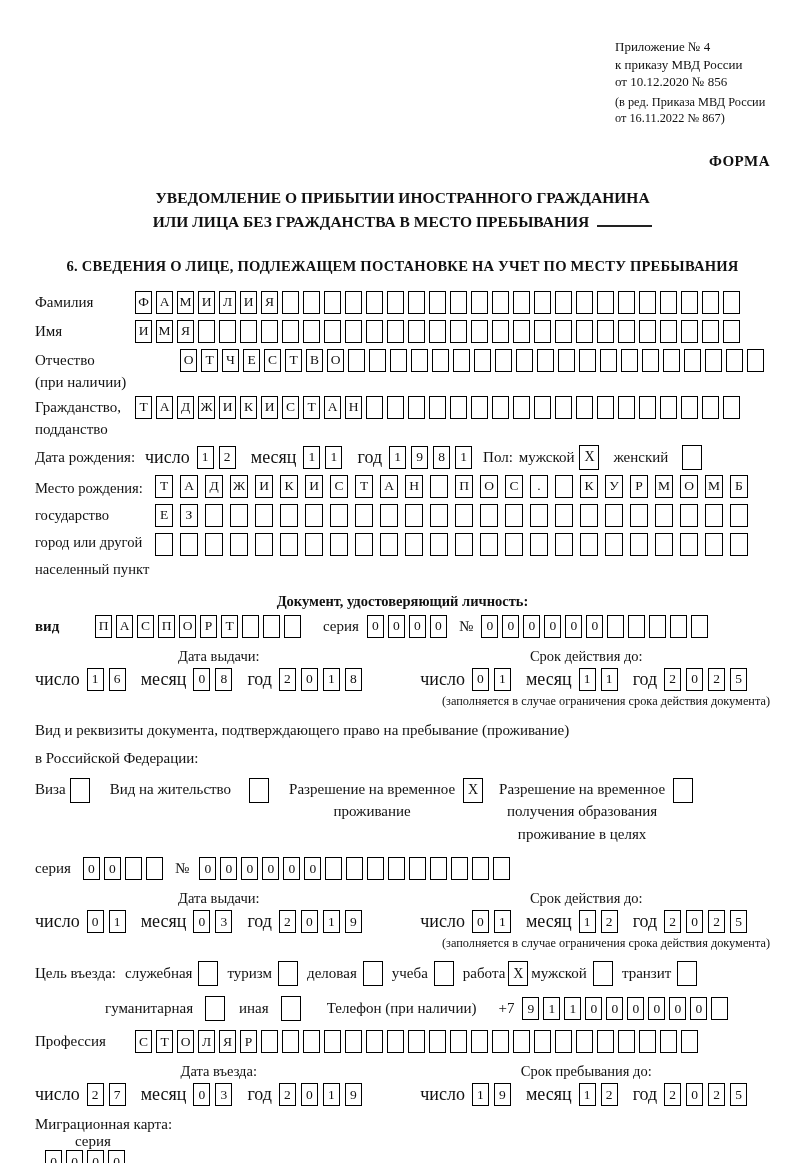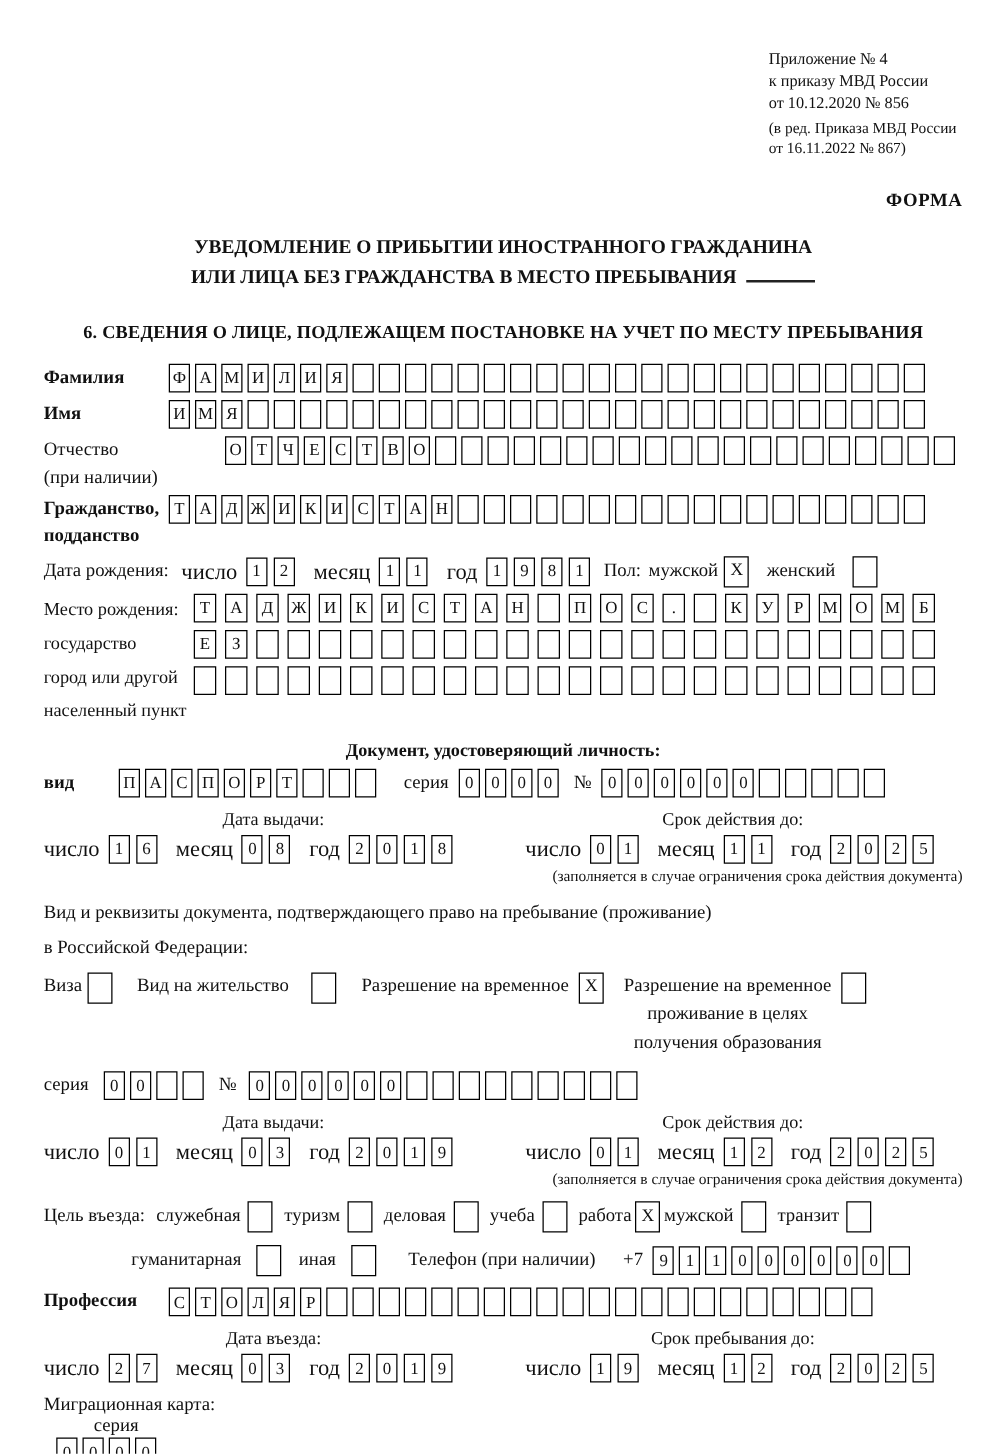--- a/index.html
+++ b/index.html
@@ -12,21 +12,21 @@
   .hdr-block { margin-left:580px; line-height:1.35; font-size:13px; }
   .hdr-block .rev { font-size:12.3px; margin-top:4px; line-height:1.3; }
   .forma { text-align:right; font-weight:bold; font-size:15px; margin-top:26px; letter-spacing:.5px; }
   .title { text-align:center; font-weight:bold; font-size:15.5px; line-height:1.55; margin-top:16px; }
   .title-underline { display:inline-block; width:55px; border-bottom:2px solid #222; height:12px; margin-left:8px; }
   .sec-heading { text-align:center; font-weight:bold; font-size:14.6px; margin-top:24px; letter-spacing:.2px; }
 
   .frow { display:flex; align-items:flex-start; margin-top:6px; }
   .lbl { font-size:15px; white-space:nowrap; }
   .lbl-col { flex:none; line-height:1.5; }
-  .w100 { width:100px;font-weight:bold; } .w145 { width:145px; } .w120 { width:120px; } .w138 { width:138px; }
+  .w100 { width:100px; } .w145 { width:145px; } .w120 { width:120px; } .w138 { width:138px; }
 
   .cells { display:flex; flex:none; }
   .cell {
     width:17px; height:23px; border:1.7px solid #000; margin-right:4px;
     display:inline-flex; align-items:center; justify-content:center;
     font-size:13.5px; flex:none; background:#fff;
   }
   .wide .cell { width:18px; margin-right:7px; }
   .chk {
     width:20px; height:25px; border:1.7px solid #000; display:inline-flex;
@@ -423,28 +423,29 @@
     <span class="permit-label">Виза</span>
     <span class="chk" style="margin-left:4px;"></span>
   </span>
   <span class="permit-item" style="margin-left:20px;">
     <span class="permit-label">Вид на жительство</span>
     <span class="chk" style="margin-left:18px;"></span>
   </span>
   <span class="permit-item" style="margin-left:20px;">
     <span class="permit-label center">
       <div>Разрешение на временное</div>
+      <div>проживание</div>
     </span>
     <span class="chk">X</span>
   </span>
   <span class="permit-item" style="margin-left:16px;">
     <span class="permit-label center">
       <div>Разрешение на временное</div>
+      <div>получения образования</div>
       <div>проживание в целях</div>
-      <div>получения образования</div>
     </span>
     <span class="chk"></span>
   </span>
 </div>
 
 <div class="frow" style="align-items:center; margin-top:12px;">
   <span class="lbl">серия</span>
   <span class="cells" style="margin-left:12px;">
       <span class="cell">0</span>
       <span class="cell">0</span>

